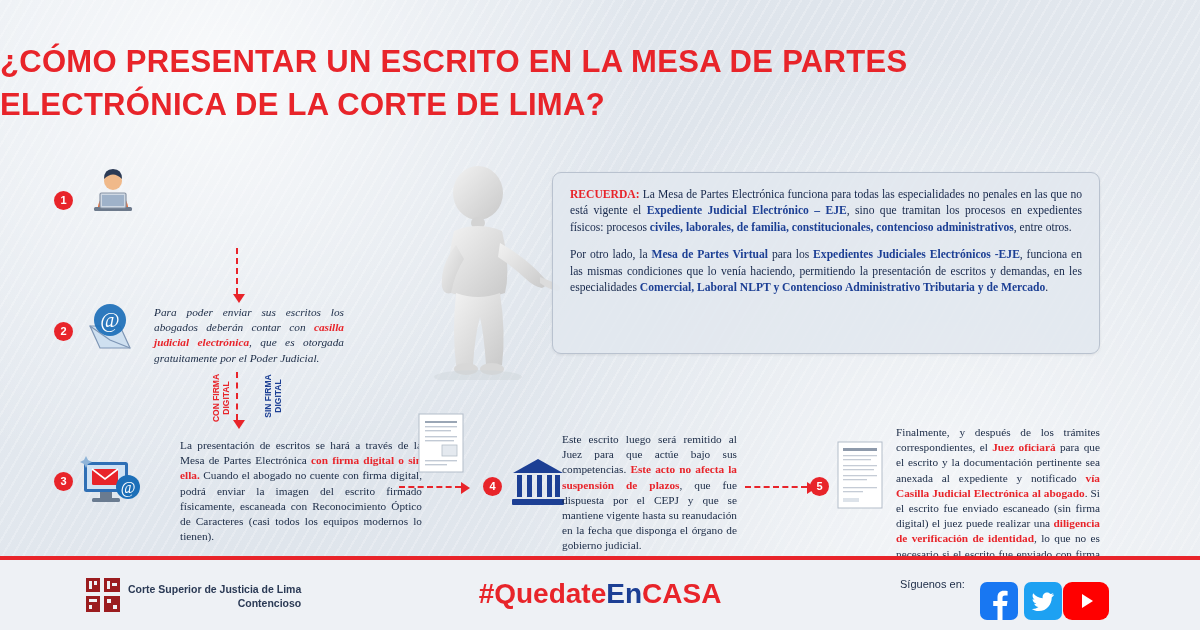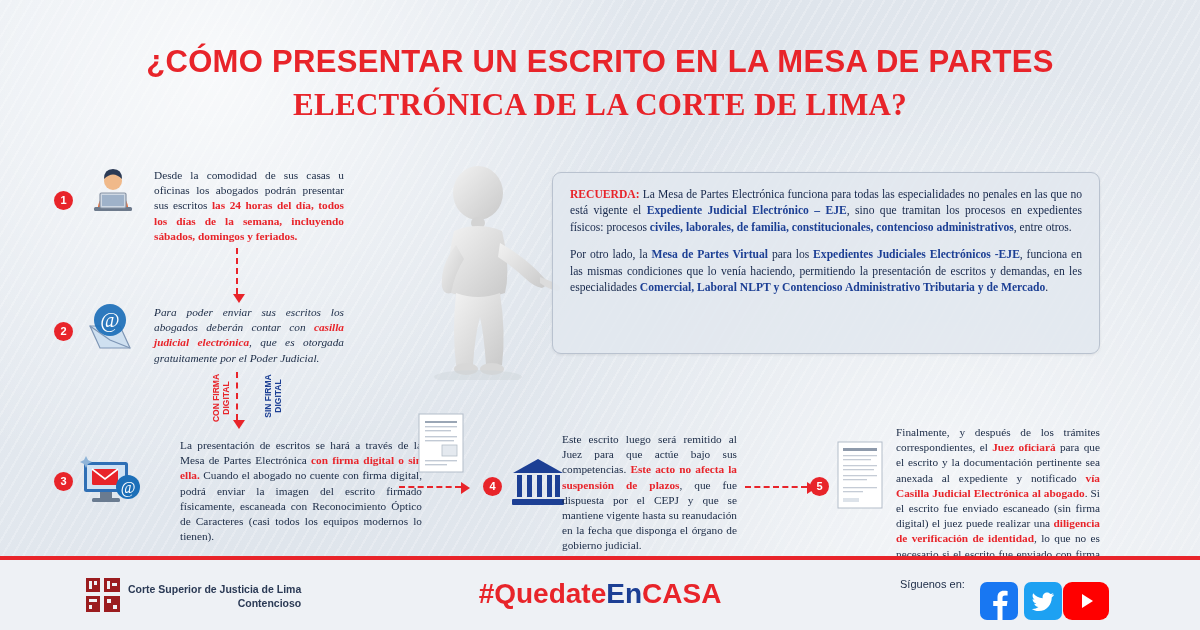--- a/index.html
+++ b/index.html
@@ -17,25 +17,25 @@
       linear-gradient(135deg,#e6ebf1 0%, #dfe5ec 45%, #e8ecf1 100%);
     overflow:hidden;
   }
   
   .page:before{
     content:"";position:absolute;inset:0;
     background:repeating-linear-gradient(120deg, rgba(255,255,255,.22) 0 2px, rgba(255,255,255,0) 2px 9px);
     pointer-events:none;
   }
   .title{
-    position:absolute;left:0;top:40px;width:1200px;text-align:center;
+    position:absolute;left:0;top:40px;width:1200px;text-align:left;
     color:#e8242a;font-family:"Liberation Sans", sans-serif;font-weight:bold;
     font-size:31px;line-height:43px;letter-spacing:.3px;
   }
-  .title .l2{display:block;font-family:Liberation Serif, serif;}
+  .title .l2{display:block;}
 
   
   .txt{position:absolute;font-size:11.3px;line-height:15.2px;color:#1a2a45;text-align:justify;}
   .red{color:#e8242a;}
   .blue{color:#1c3f94;font-weight:bold;}
   .rd-b{color:#e8242a;font-weight:bold;}
 
   
   .bullet{
     position:absolute;width:19px;height:19px;border-radius:50%;
@@ -111,23 +111,20 @@
   <div class="bullet" style="left:54px;top:191px;">1</div>
   <div class="icon" style="left:82px;top:165px;width:62px;height:62px;">
     <svg width="62" height="62" viewBox="0 0 62 62">
       <ellipse cx="31" cy="16" rx="9" ry="9" fill="#f0b98a"></ellipse>
       <path d="M22 14 q9 -9 18 0 q0 -10 -9 -10 q-9 0 -9 10z" fill="#2b3a55"></path>
       <path d="M16 42 q2 -14 15 -14 q13 0 15 14 z" fill="#e8642a"></path>
       <rect x="12" y="42" width="38" height="4" rx="1.5" fill="#6d7a8c"></rect>
       <rect x="18" y="28" width="26" height="15" rx="1.5" fill="#cfd8e3" stroke="#8894a5" stroke-width="1.2"></rect>
       <rect x="20" y="30" width="22" height="11" fill="#9fb2c9"></rect>
     </svg>
-  </div>
-  <div class="txt" style="left:154px;top:168px;width:190px;">
-    <span>Desde la comodidad de sus casas u oficinas los abogados podrán presentar sus escritos </span><span class="rd-b">las 24 horas del día, todos los días de la semana, incluyendo sábados, domingos y feriados.</span>
   </div>
 
   <div class="vdash" style="left:236px;top:248px;height:46px;"></div>
 
   <div class="bullet" style="left:54px;top:322px;">2</div>
   <div class="icon" style="left:80px;top:300px;width:66px;height:60px;">
     <svg width="66" height="60" viewBox="0 0 66 60">
       <path d="M10 26 L40 26 L50 48 L20 48 Z" fill="#cfe0f0" stroke="#7e96b5" stroke-width="1.2"></path>
       <path d="M10 26 L30 40 L50 48" fill="none" stroke="#7e96b5" stroke-width="1.2"></path>
       <circle cx="30" cy="20" r="16" fill="#1c6fb8" opacity=".92"></circle>

